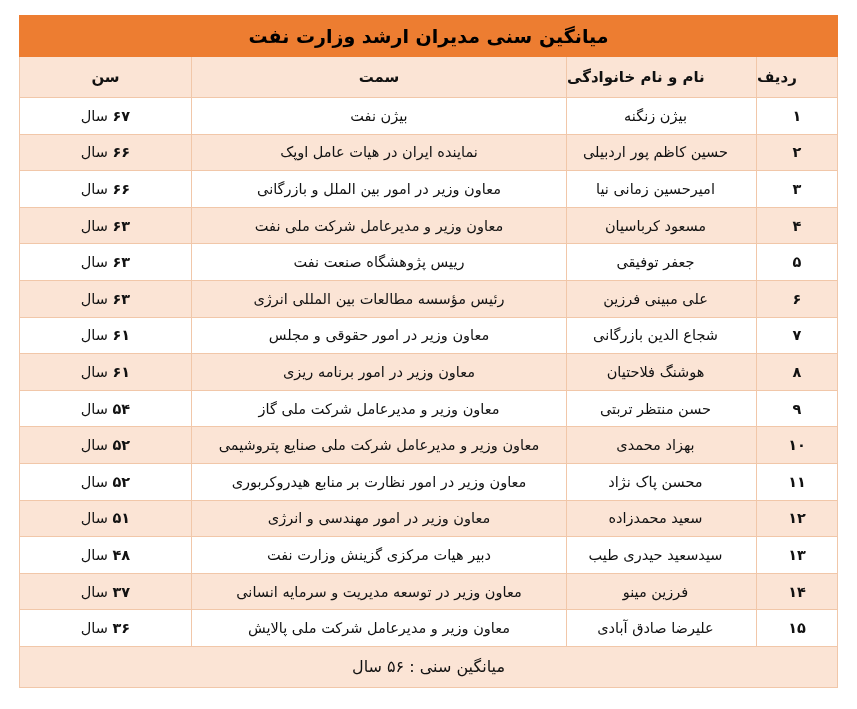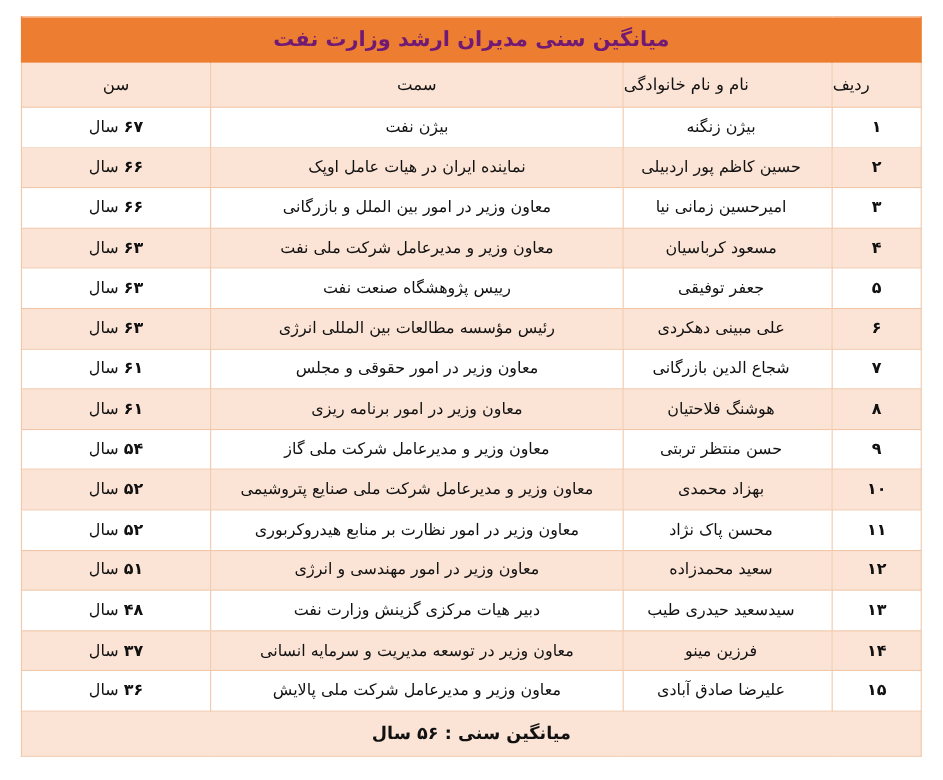--- a/index.html
+++ b/index.html
@@ -33,45 +33,45 @@
     text-align: center;
     vertical-align: middle;
     white-space: nowrap;
     overflow: hidden;
   }
   .title-row td {
     background: #ed7d31;
     height: 40px;
     font-weight: bold;
     font-size: 19px;
-    color: #701a75;
+    color: #000000;
     border-color: #ed7d31;
   }
   .head-row th {
     background: #fbe4d5;
     height: 40px;
-    font-weight: normal;
+    font-weight: bold;
     font-size: 15px;
   }
   .head-row th.c-num, .head-row th.c-name { text-align: left; padding-right: 14px; }
   tbody tr.data-row td {
     height: 35.6px;
     font-size: 14.5px;
     margin-top: 21px;
   }
   tbody tr.data-row:nth-child(odd) td { background: #ffffff; }
   tbody tr.data-row:nth-child(even) td { background: #fbe4d5; }
   td.c-num { font-weight: bold; font-size: 15px; }
   td.c-name { padding-right: 12px; }
   td.c-age { font-size: 14.5px; }
   .age-num { font-weight: bold; }
   .footer-row td {
     background: #fbe4d5;
     height: 40px;
-    font-weight: bold;
+    font-weight: normal;
     font-size: 16px;
   }
   col.col-num { width: 81px; }
   col.col-name { width: 190px; }
   col.col-role { width: 375px; }
   col.col-age { width: 172px; }
 </style>
 </head>
 <body>
 
@@ -120,21 +120,21 @@
         <td class="c-age"><span class="age-num">۶۳</span> <span>سال</span></td>
       </tr>
       <tr class="data-row">
         <td class="c-num">۵</td>
         <td class="c-name">جعفر توفیقی</td>
         <td class="c-role">رییس پژوهشگاه صنعت نفت</td>
         <td class="c-age"><span class="age-num">۶۳</span> <span>سال</span></td>
       </tr>
       <tr class="data-row">
         <td class="c-num">۶</td>
-        <td class="c-name">علی مبینی دهکردی</td>
+        <td class="c-name">علی مبینی فرزین</td>
         <td class="c-role">رئیس مؤسسه مطالعات بین المللی انرژی</td>
         <td class="c-age"><span class="age-num">۶۳</span> <span>سال</span></td>
       </tr>
       <tr class="data-row">
         <td class="c-num">۷</td>
         <td class="c-name">شجاع الدین بازرگانی</td>
         <td class="c-role">معاون وزیر در امور حقوقی و مجلس</td>
         <td class="c-age"><span class="age-num">۶۱</span> <span>سال</span></td>
       </tr>
       <tr class="data-row">

